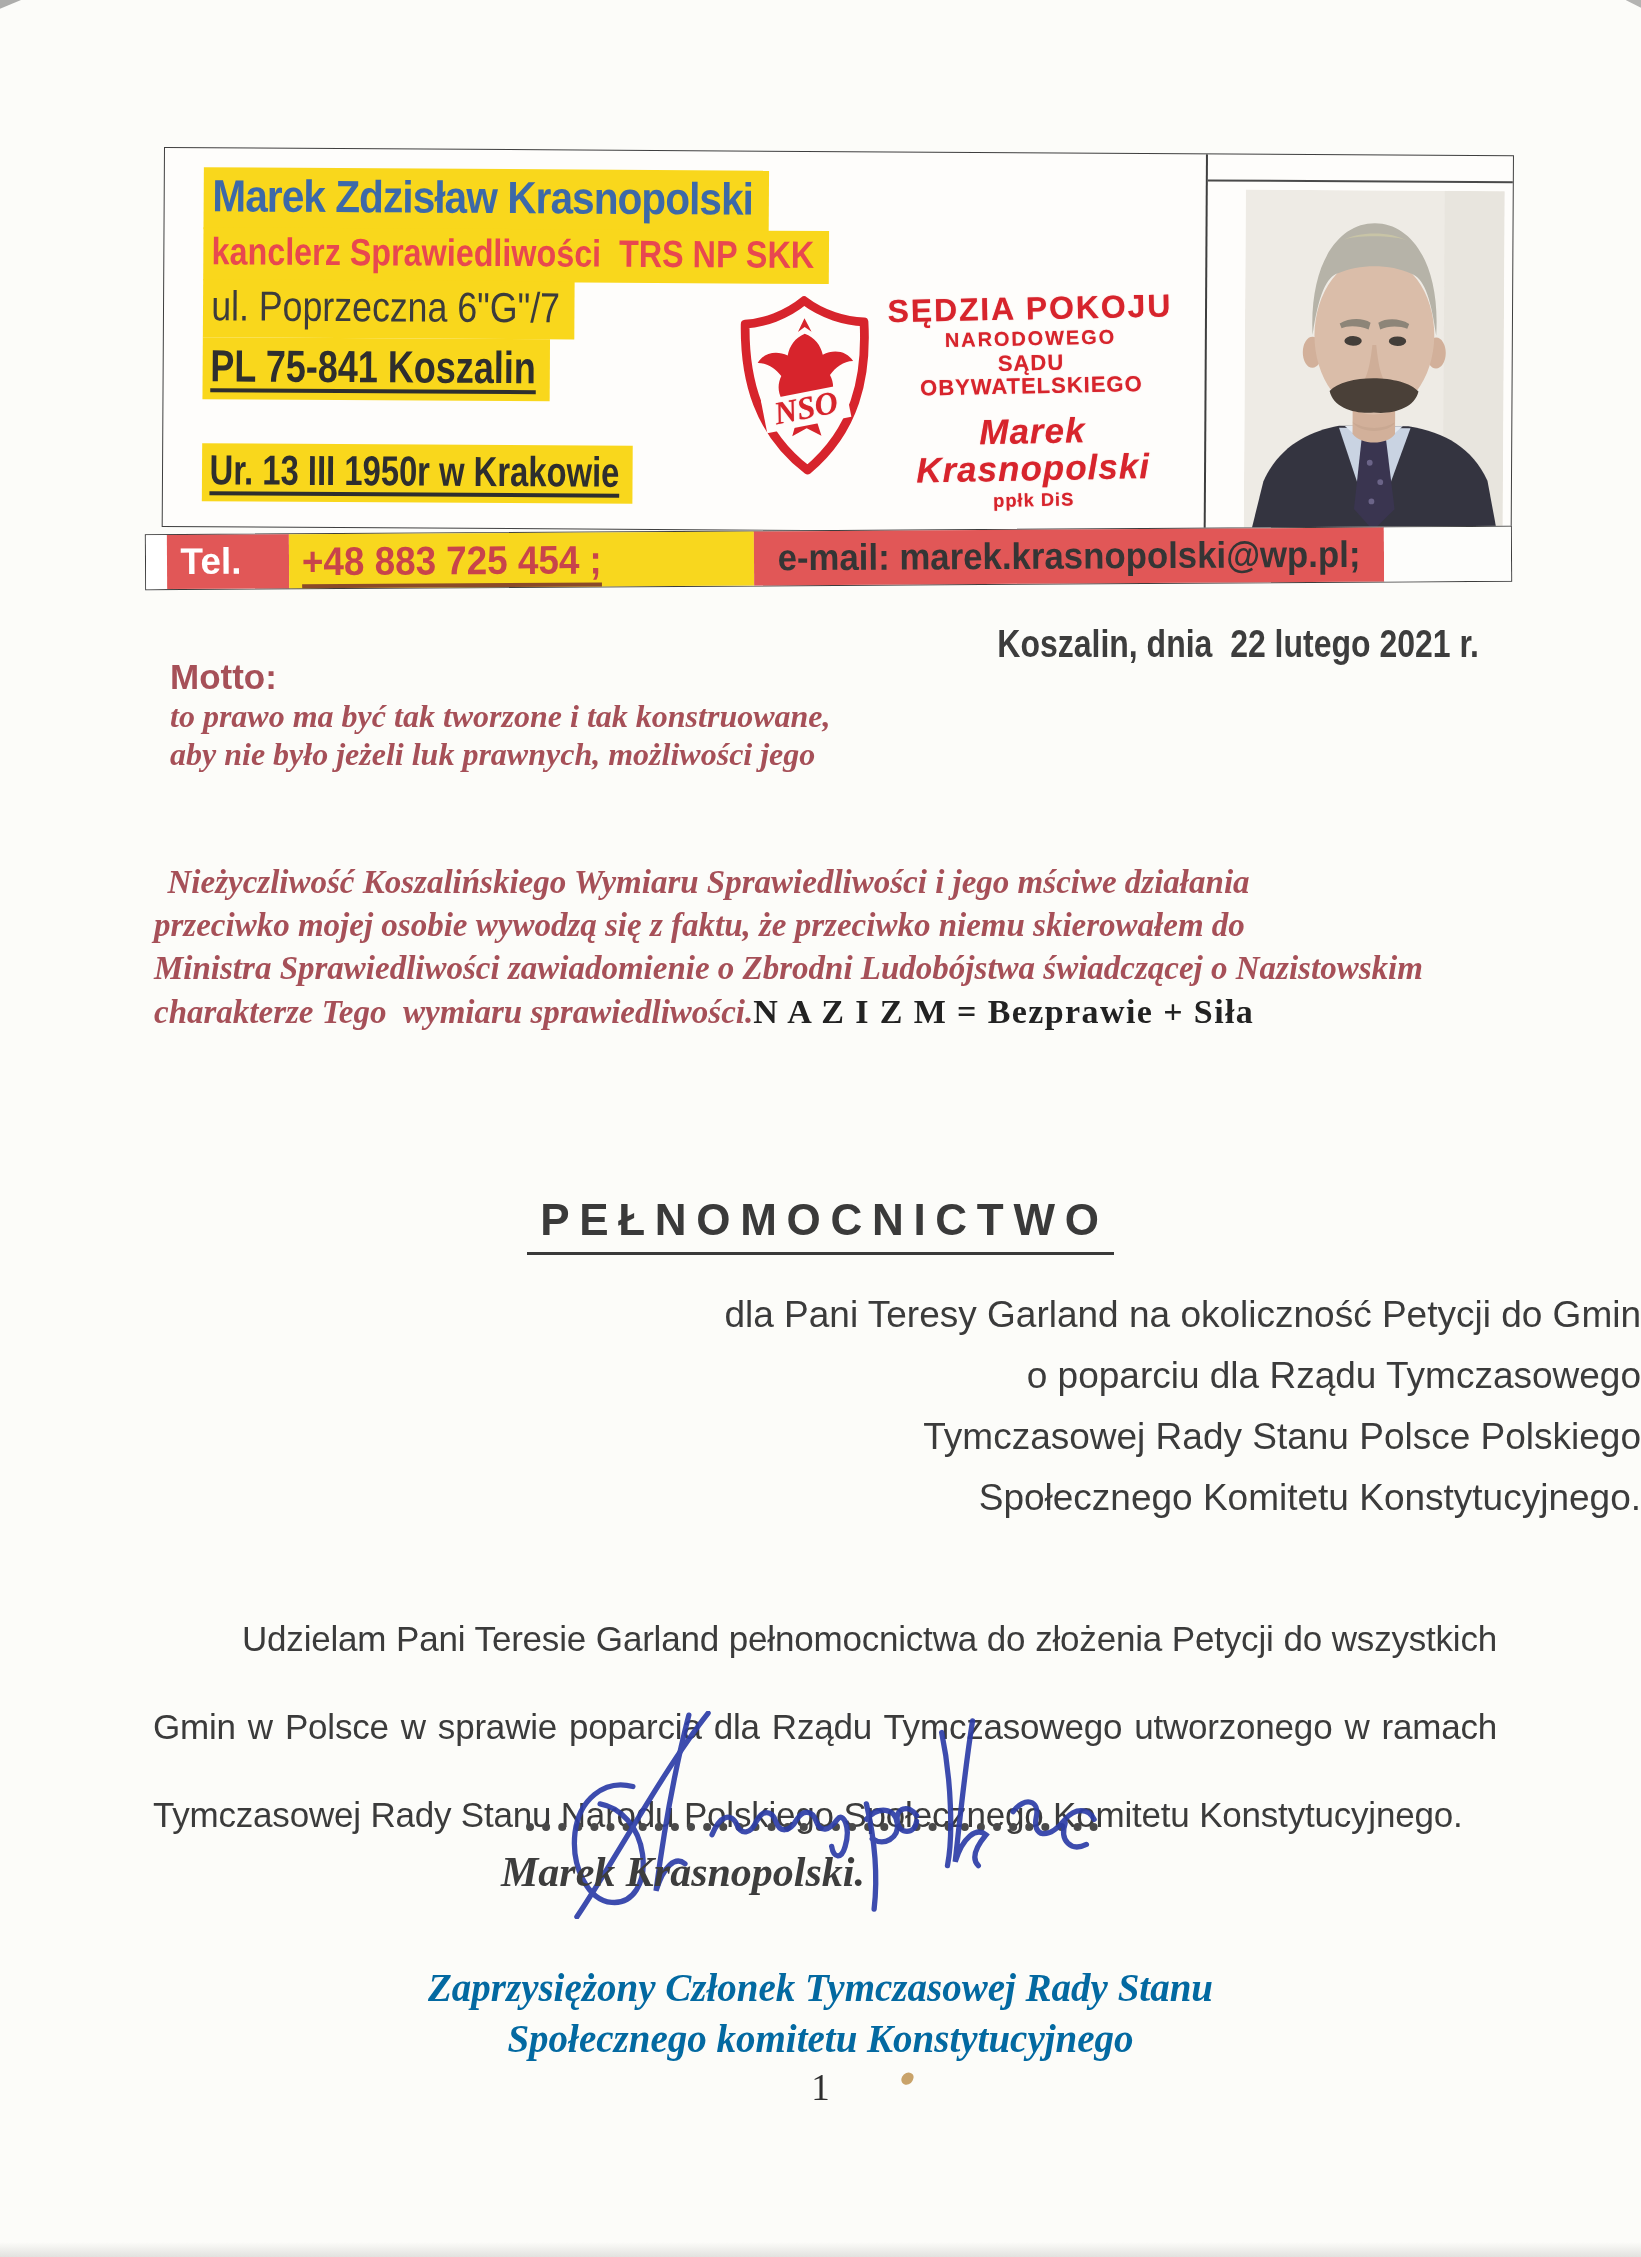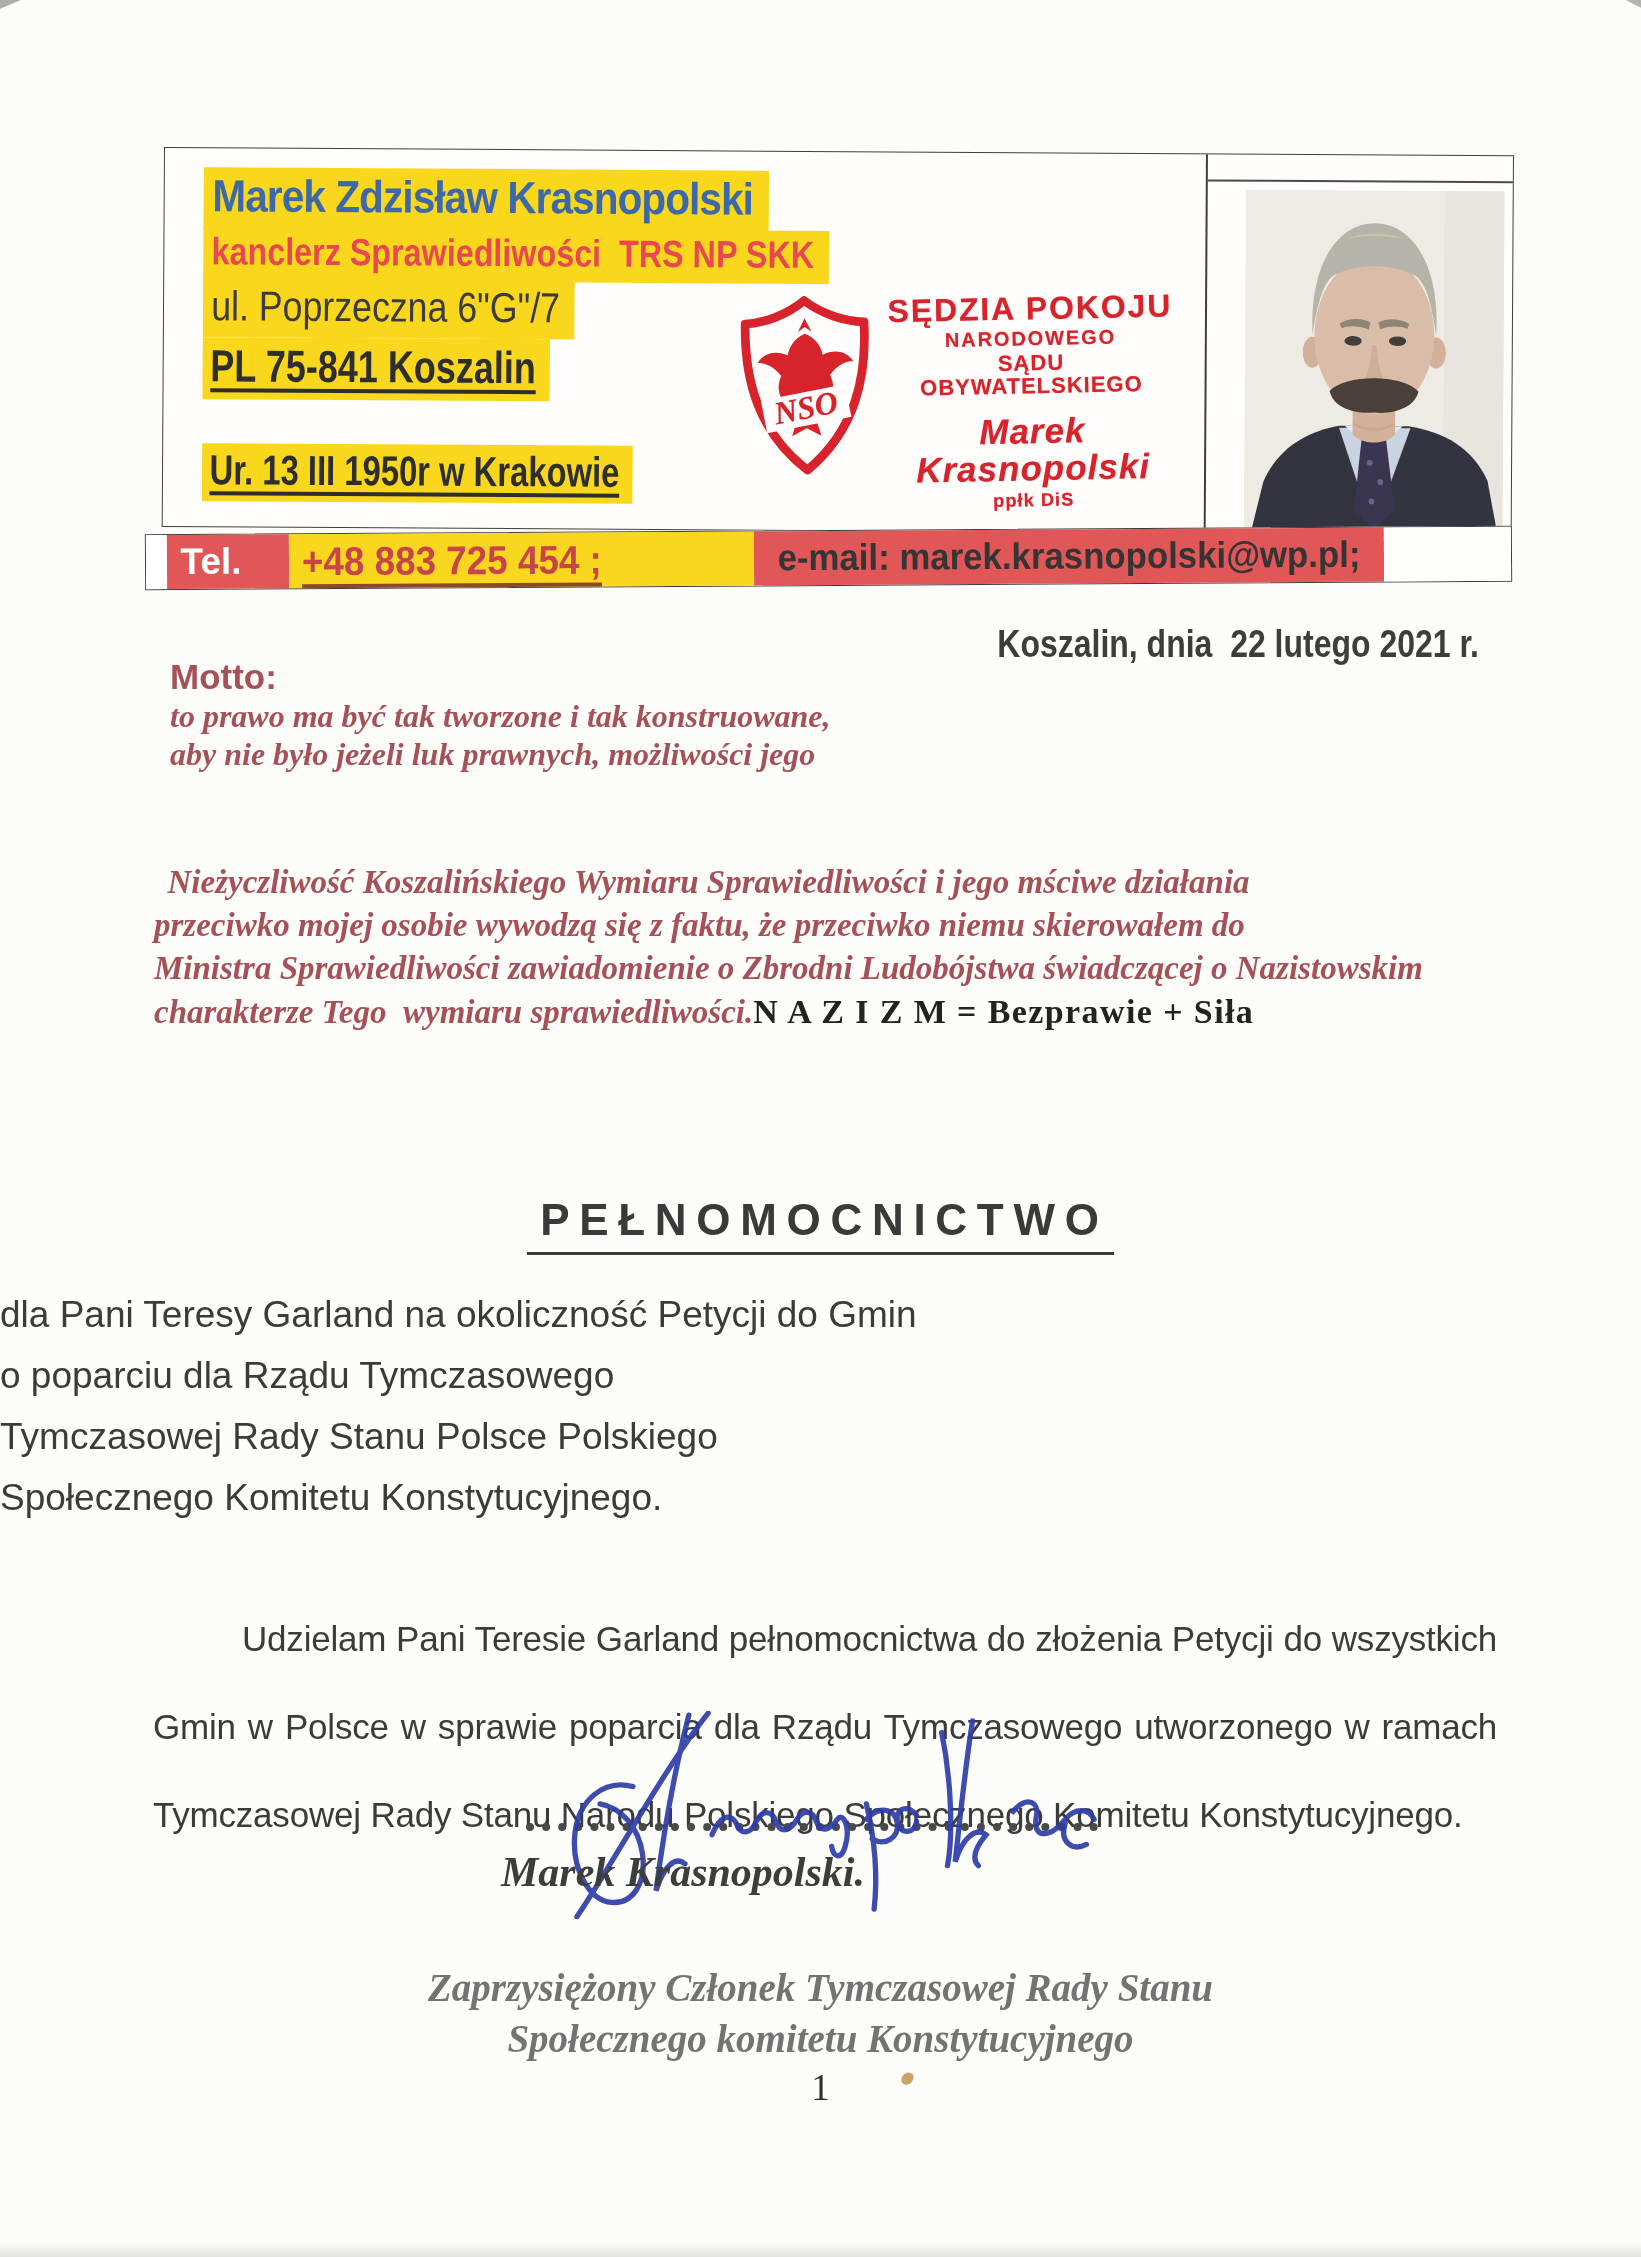--- a/index.html
+++ b/index.html
@@ -76,36 +76,36 @@
   .grievance { position:absolute; left:154px; top:861px; width:1390px;
     font-family:"Liberation Serif", serif; font-style:italic; font-weight:bold;
     font-size:33px; line-height:43px; color:#a65058; }
   .grievance .g1 { padding-left:13.5px; }
   .naz { font-style:normal; color:#222; letter-spacing:1.4px; font-size:34px; }
 
   
   .doc-title { position:absolute; left:0; top:1195px; width:1641px; text-align:center; }
   .doc-title span { font-size:44px; font-weight:bold; color:#3a3a3a; letter-spacing:9.7px;
     border-bottom:3.9px solid #3a3a3a; padding:0 5.8px 7.7px 13.5px; }
-  .subtitles { position:absolute; left:0; top:1284px; width:1641px; text-align:left;
+  .subtitles { position:absolute; left:0; top:1284px; width:1641px; text-align:right;
     font-size:37px; line-height:61px; color:#3b3b3b; }
   .body-para { position:absolute; left:153px; top:1595px; width:1344px;
     font-size:35px; line-height:88px; color:#3b3b3b;
     text-align:justify; text-indent:89px; letter-spacing:-0.2px; }
 
   
   .sig-dots { position:absolute; left:526px; top:1823px; width:572px; height:0;
     border-bottom:8.7px dotted #4a4a4a; }
   .sig-svg { position:absolute; left:519px; top:1711px; width:579px; height:208px; }
   .sig-name { position:absolute; left:0; top:1848px; width:1366px; text-align:center;
     font-family:"Liberation Serif", serif; font-style:italic; font-weight:bold;
     font-size:42px; color:#3d3d3d; }
   .sworn { position:absolute; left:0; top:1962px; width:1641px; text-align:center;
     font-family:"Liberation Serif", serif; font-style:italic; font-weight:bold;
-    font-size:39px; line-height:51px; color:#737373; }
+    font-size:39px; line-height:51px; color:#0369a1; }
   .page-num { position:absolute; left:0; top:2066px; width:1641px; text-align:center;
     font-family:"Liberation Serif", serif; font-size:37px; color:#2f2f2f; }
 
   
   .speck { position:absolute; left:902px; top:2072px; width:10.6px; height:12.6px;
     background:#c9a36a; border-radius:60% 40% 55% 45%; transform:rotate(28deg); }
   .edge-bottom { position:absolute; left:0; bottom:0; width:100%; height:15.4px;
     background:linear-gradient(#fcfcf9, #e2e2df); }
   .corner-tl { position:absolute; left:0; top:0; width:21px; height:8.7px; background:#6c6c6c;
     clip-path:polygon(0 0,100% 0,0 100%); opacity:.55; }

